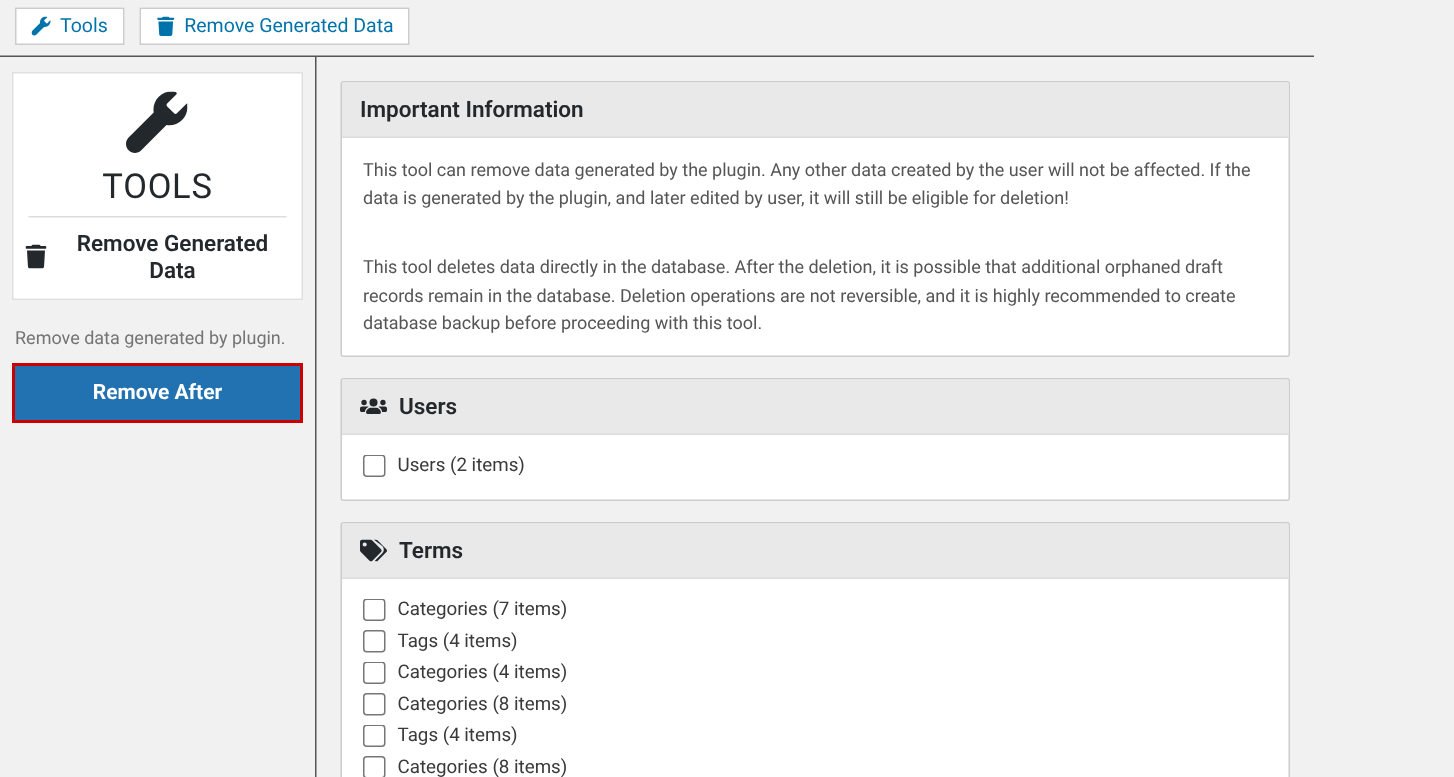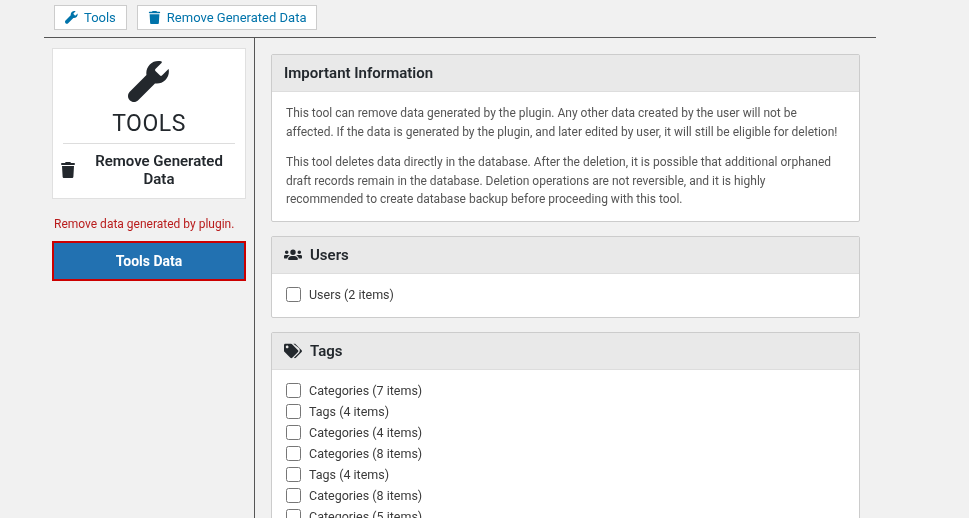--- a/index.html
+++ b/index.html
@@ -1,37 +1,37 @@
 <!DOCTYPE html>
 <html><head>
   <meta charset="utf-8">
   <style>
     * { box-sizing: border-box; margin: 0; padding: 0; }
     body { font-family: -apple-system, BlinkMacSystemFont, "Segoe UI", Roboto, Arial, sans-serif; font-size: 13px; background: #f1f1f1; color: #444; }
-    .page { width: 876px; height: 518px; background: #f1f1f1; overflow: hidden; padding-left: 44px; }
+    .page { width: 876px; height: 518px; background: #f1f1f1; overflow: hidden; }
     .top-bar { display: flex; gap: 10px; padding: 5px 10px 7px 10px; border-bottom: 1px solid #555; }
     .crumb { background: #fff; border: 1px solid #ccc; padding: 4px 10px; color: #0073aa; font-size: 13px; display: inline-flex; align-items: center; gap: 6px; cursor: default; }
     .crumb svg { width: 13px; height: 13px; }
     .main { display: flex; }
     .sidebar { width: 211px; border-right: 1px solid #555; padding: 10px 8px 0 8px; }
     .side-card { background: #fff; border: 1px solid #e0e0e0; padding-bottom: 10px; }
     .side-icon-wrap { text-align: center; padding: 12px 0 0 0; }
     .side-title { text-align: center; font-size: 23px; font-weight: 400; letter-spacing: 0.5px; padding: 4px 0 6px 0; color: #23282d; }
     .side-hr { border: none; border-top: 1px solid #ddd; margin: 0 10px; }
     .side-subtitle { text-align: center; font-size: 15px; font-weight: 600; padding: 8px 8px 0 8px; display: flex; align-items: center; justify-content: center; gap: 6px; color: #23282d; }
     .side-subtitle svg { width: 14px; height: 16px; flex-shrink: 0; }
-    .side-desc { font-size: 12px; color: #b91c1c; padding: 18px 2px 10px 2px; }
+    .side-desc { font-size: 12px; color: #737373; padding: 18px 2px 10px 2px; }
     .remove-btn { display: block; width: 100%; background: #2271b1; color: #fff; border: 2px solid #c00; font-size: 14px; font-weight: 700; padding: 10px 0; text-align: center; cursor: pointer; font-family: inherit; }
     .return-link { display: block; text-align: right; font-size: 12px; color: #0073aa; text-decoration: underline; padding: 8px 2px; cursor: pointer; }
     .content { flex: 1; padding: 16px 16px 0 16px; }
     .panel { border: 1px solid #ccc; border-radius: 2px; background: #fff; margin-bottom: 14px; }
     .panel-head { background: #e9e9e9; border-bottom: 1px solid #ddd; padding: 9px 12px; font-size: 15px; font-weight: 600; color: #23282d; display: flex; align-items: center; gap: 8px; }
     .panel-head svg { width: 18px; height: 18px; }
     .panel-body { padding: 12px 14px; font-size: 12px; color: #555; line-height: 1.55; }
-    .panel-body p + p { margin-top: 12px; }
+    .panel-body p + p { margin-top: 28px; }
     .check-list { padding: 10px 14px 12px 14px; }
     .check-row { display: flex; align-items: center; gap: 8px; padding: 3px 0; font-size: 12.5px; color: #3a3a3a; }
     .check-row input { width: 15px; height: 15px; border-radius: 3px; accent-color: #2271b1; cursor: pointer; }
   </style>
 </head>
 <body>
 
 <div class="page">
   <div class="top-bar">
     <div class="crumb">
@@ -59,21 +59,21 @@
         <div class="side-title">TOOLS</div>
         <hr class="side-hr">
         <div class="side-subtitle">
           <svg viewBox="0 0 448 512" fill="#23282d">
               <path d="M135 17c5-10 16-17 27-17h124c11 0 22 7 27 17l9 15h96c18 0 30 12 30 30s-12 30-30 30H30C12 92 0 80 0 62s12-30 30-30h96l9-15zM32 128h384l-20 340c-1 25-22 44-47 44H99c-25 0-46-19-47-44L32 128z"></path>
             </svg>
           <span>Remove Generated Data</span>
         </div>
       </div>
       <div class="side-desc">Remove data generated by plugin.</div>
-      <button class="remove-btn">Tools Data</button>
+      <button class="remove-btn">Remove After</button>
     </div>
 
     <div class="content">
       <div class="panel">
         <div class="panel-head">Important Information</div>
         <div class="panel-body">
           <p>This tool can remove data generated by the plugin. Any other data created by the user will not be affected. If the data is generated by the plugin, and later edited by user, it will still be eligible for deletion!</p>
           <p>This tool deletes data directly in the database. After the deletion, it is possible that additional orphaned draft records remain in the database. Deletion operations are not reversible, and it is highly recommended to create database backup before proceeding with this tool.</p>
         </div>
       </div>
@@ -91,21 +91,21 @@
             <span>Users (2 items)</span>
           </label>
         </div>
       </div>
 
       <div class="panel">
         <div class="panel-head">
           <svg viewBox="0 0 640 512" fill="#23282d">
               <path d="M497.9 225.9L286.1 14.1A48 48 0 0 0 252.1 0H48C21.5 0 0 21.5 0 48v204.1c0 12.7 5.1 24.9 14.1 33.9l211.8 211.8c18.7 18.7 49.1 18.7 67.9 0L497.9 293.8c18.7-18.8 18.7-49.2 0-67.9zM112 160c-26.5 0-48-21.5-48-48s21.5-48 48-48 48 21.5 48 48-21.5 48-48 48zm513.9 133.8L421.8 497.9c-18.7 18.7-49.1 18.7-67.9 0l-.4-.4L527.5 323.3c22.9-22.9 35.5-53.3 35.5-85.7s-12.6-62.8-35.5-85.7L331.4 0h48.7c12.7 0 24.9 5.1 33.9 14.1l211.8 211.8c18.8 18.7 18.8 49.1 .1 67.9z"></path>
             </svg>
-          <span>Tags</span>
+          <span>Terms</span>
         </div>
         <div class="check-list" id="terms-list">
             <label class="check-row">
               <input type="checkbox" style="">
               <span>Categories (7 items)</span>
             </label>
             <label class="check-row">
               <input type="checkbox" style="">
               <span>Tags (4 items)</span>
             </label>

